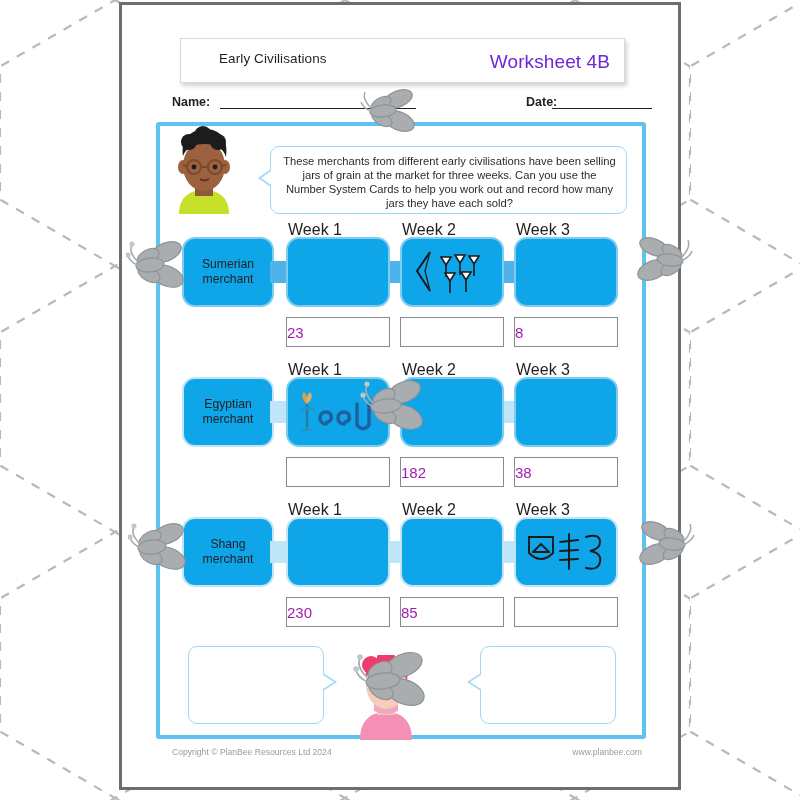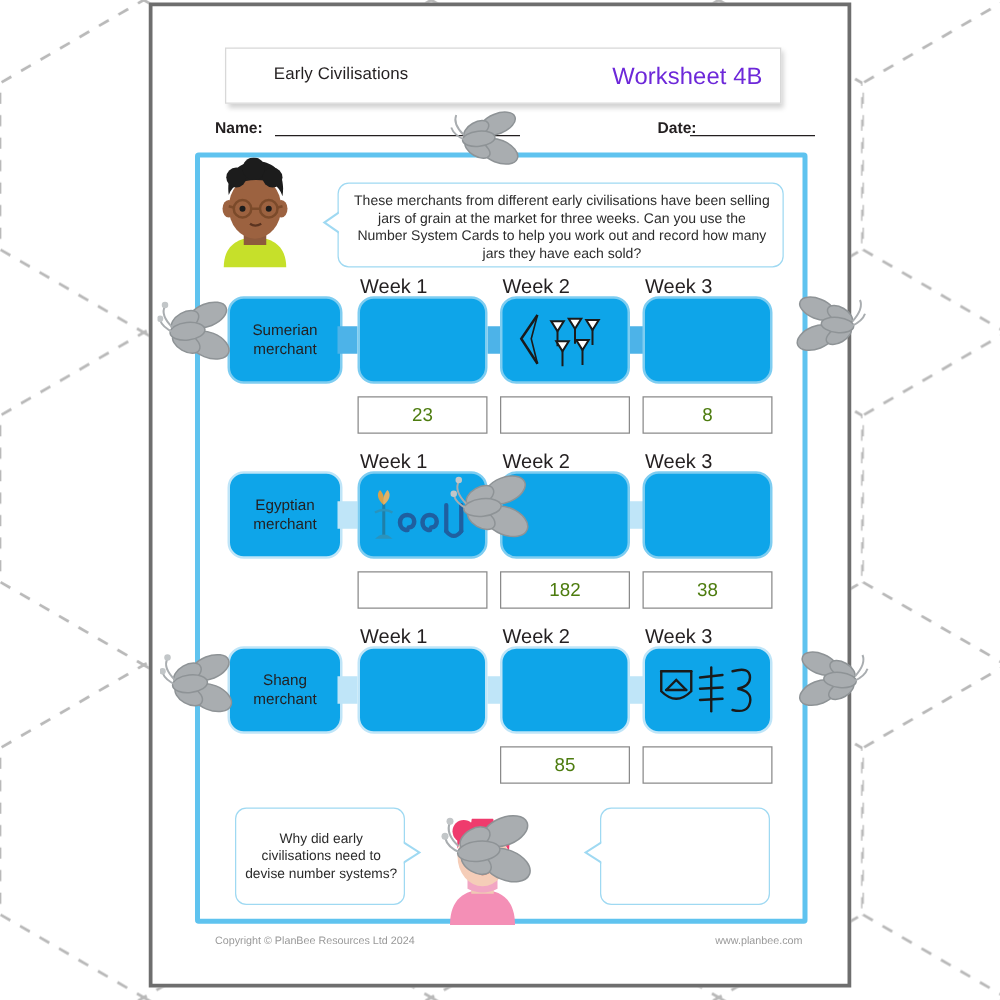--- a/index.html
+++ b/index.html
@@ -123,21 +123,21 @@
 
   .ans-box{
     position:absolute;top:96px;width:104px;height:30px;
     border:1.3px solid #8a8a8a;background:#ffffff;box-sizing:border-box;
   }
   .ans-box.w1{left:126px;}
   .ans-box.w2{left:240px;}
   .ans-box.w3{left:354px;}
   .ans-val{
     position:absolute;left:0;top:50%;transform:translateY(-50%);
-    width:100%;text-align:center;font-size:15px;color:#4d7c0f;
+    width:100%;font-size:15px;color:#a21caf;
   }
 
   .glyph-wrap{
     position:absolute;left:0;top:0;width:100%;height:100%;
     display:flex;align-items:center;justify-content:center;
   }
 
   
   .qbubble{
     position:absolute;top:520px;width:136px;height:78px;
@@ -355,32 +355,34 @@
               <path d="M36,13 L54,11"></path>
               <path d="M36,22 L54,21"></path>
               <path d="M36,31 L54,30"></path>
 
               <path d="M62,8 Q76,4 76,13 Q76,20 66,22 Q78,24 76,33 Q74,42 62,39"></path>
             </g>
           </svg>
         </div>
       </div>
 
+      <div class="ans-box w1">
+        <span class="ans-val">230</span>
+      </div>
       <div class="ans-box w2">
         <span class="ans-val">85</span>
       </div>
       <div class="ans-box w3">
         <span class="ans-val"></span>
       </div>
     </div>
 
     <div class="qbubble qleft">
       <span class="qtail"></span>
       <span class="qtail-in"></span>
-      <div class="qtext">Why did early civilisations need to devise number systems?</div>
     </div>
 
     <div class="qbubble qright">
       <span class="qtail"></span>
       <span class="qtail-in"></span>
     </div>
   </div>
 
   <div class="footer">
     <span class="f-left">Copyright © PlanBee Resources Ltd 2024</span>

